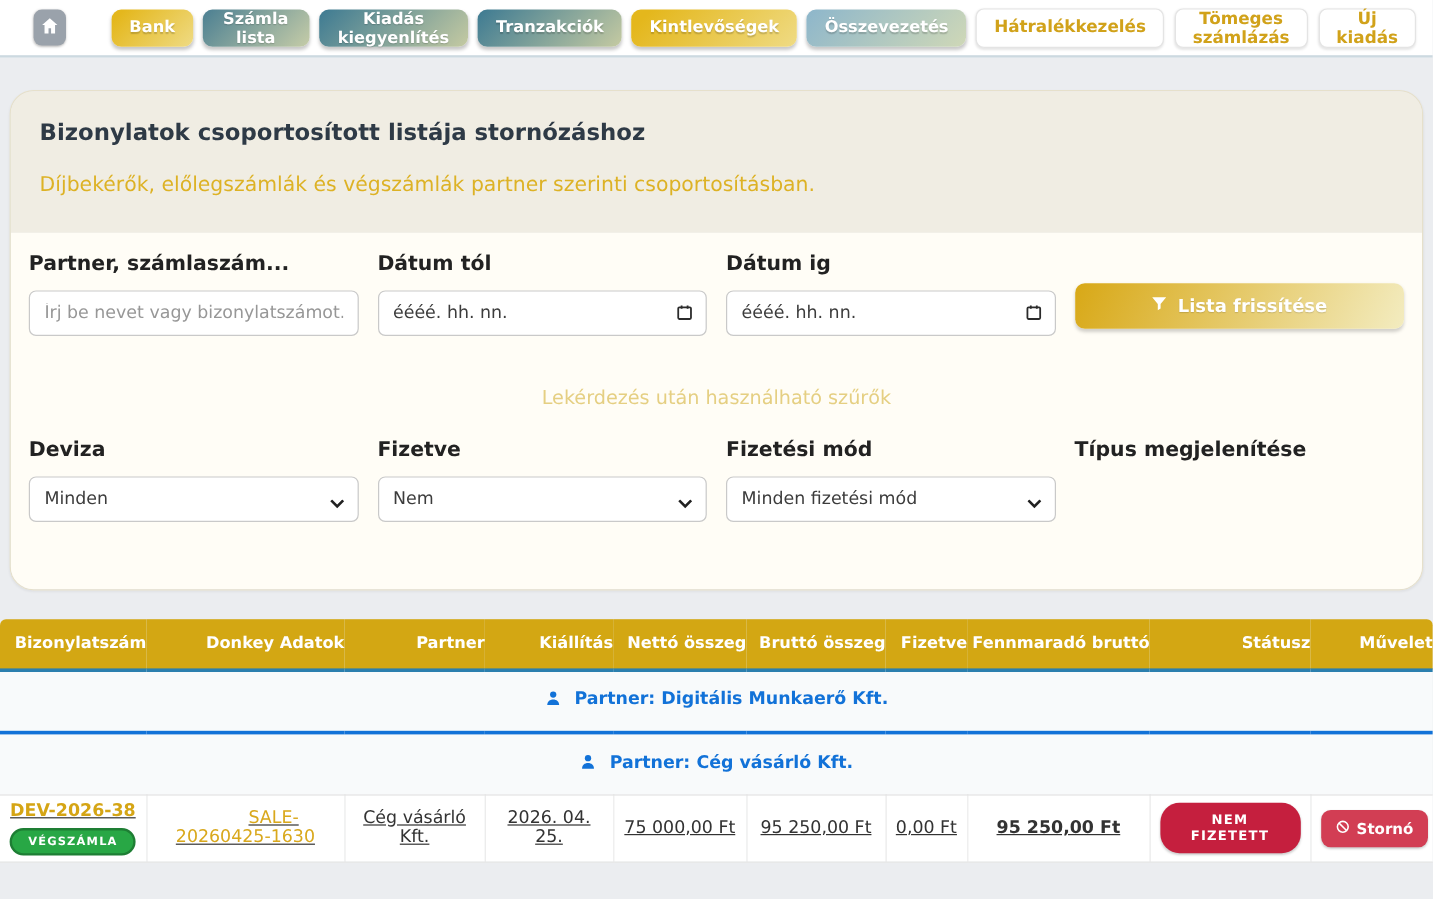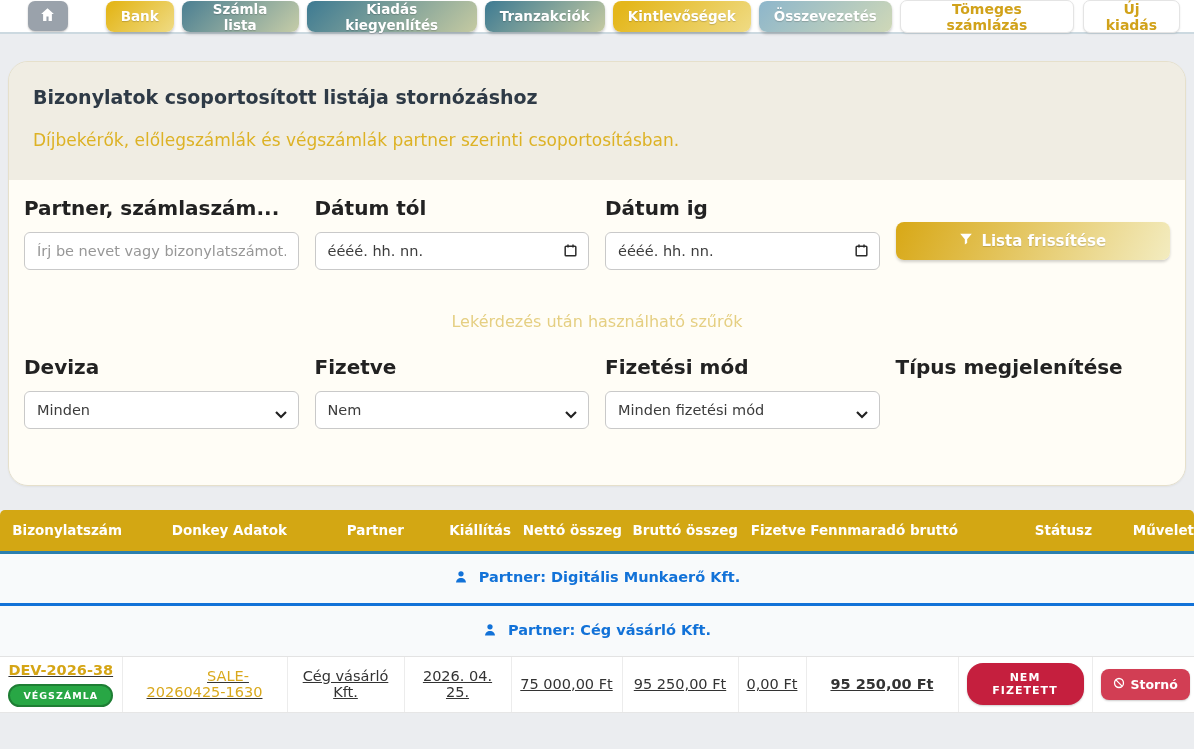--- a/index.html
+++ b/index.html
@@ -4,21 +4,21 @@
 <style>
   * { box-sizing: border-box; margin: 0; padding: 0; }
   html,body { width:1194px; height:749px; overflow:hidden; }
   body {
     background:#ebedf0;
     font-family:"DejaVu Sans","Liberation Sans",sans-serif;
     font-size:14px; color:#333;
   }
   
   .topbar {
-    background:#ffffff; height:34px; display:flex; align-items:center;
+    background:#ffffff; height:48px; display:flex; align-items:center;
     padding:0 14px 0 28px; border-bottom:2px solid #ccd9e0; gap:8px;
   }
   .home-btn {
     width:42px; height:30px; background:#9aa2ab; border:none; border-radius:7px;
     display:flex; align-items:center; justify-content:center; cursor:pointer;
     box-shadow:0 1px 2px rgba(0,0,0,.25); margin-right:30px;
   }
   .nav-btn {
     border:none; height:31px; padding:0 15px; border-radius:8px;
     color:#fff; font-weight:bold; font-size:13.5px; cursor:pointer;
@@ -38,21 +38,21 @@
   
   .card {
     margin:27px 8px 0 8px; border-radius:20px; overflow:hidden;
     border:1px solid #e6e0cb; box-shadow:0 1px 2px rgba(0,0,0,.05);
   }
   .card-head { background:#f0ede3; padding:24px 24px 30px 24px; }
   .card-title { font-size:19px; font-weight:bold; color:#2e3a46; }
   .card-sub   { font-size:17px; color:#ddb225; margin-top:22px; }
   .card-filters { background:#fffdf6; padding:16px 15px 56px 15px; }
   .filter-grid { display:grid; grid-template-columns:repeat(4,1fr); gap:16px; }
-  .field label { display:block; font-weight:bold; font-size:20px; color:#222; margin-bottom:12px; }
+  .field label { display:block; font-weight:bold; font-size:17px; color:#222; margin-bottom:12px; }
   .control { position:relative; }
   .control input, .control select {
     width:100%; height:38px; border:1px solid #c9c9c9; border-radius:6px;
     padding:0 12px; font-size:14.5px; color:#3c3c3c; background:#fff;
     font-family:inherit; outline:none;
   }
   .control input::placeholder { color:#979797; }
   .cal-icon { position:absolute; right:11px; top:11px; pointer-events:none; }
   .control select { appearance:none; -webkit-appearance:none; }
   .chev { position:absolute; right:12px; top:15px; pointer-events:none; }
@@ -122,20 +122,21 @@
         </svg>
     </span>
   </button>
   <button class="nav-btn nav-gold">Bank</button>
   <button class="nav-btn nav-teal">Számla lista</button>
   <button class="nav-btn nav-teal2">Kiadás kiegyenlítés</button>
   <button class="nav-btn nav-teal2">Tranzakciók</button>
   <button class="nav-btn nav-gold">Kintlevőségek</button>
   <button class="nav-btn nav-blue">Összevezetés</button>
   <div class="topbar-right">
+    <button class="action-btn">Hátralékkezelés</button>
     <button class="action-btn">Tömeges számlázás</button>
     <button class="action-btn">Új kiadás</button>
   </div>
 </div>
 
 <div class="card">
   <div class="card-head">
     <div class="card-title">Bizonylatok csoportosított listája stornózáshoz</div>
     <div class="card-sub">Díjbekérők, előlegszámlák és végszámlák partner szerinti csoportosításban.</div>
   </div>

